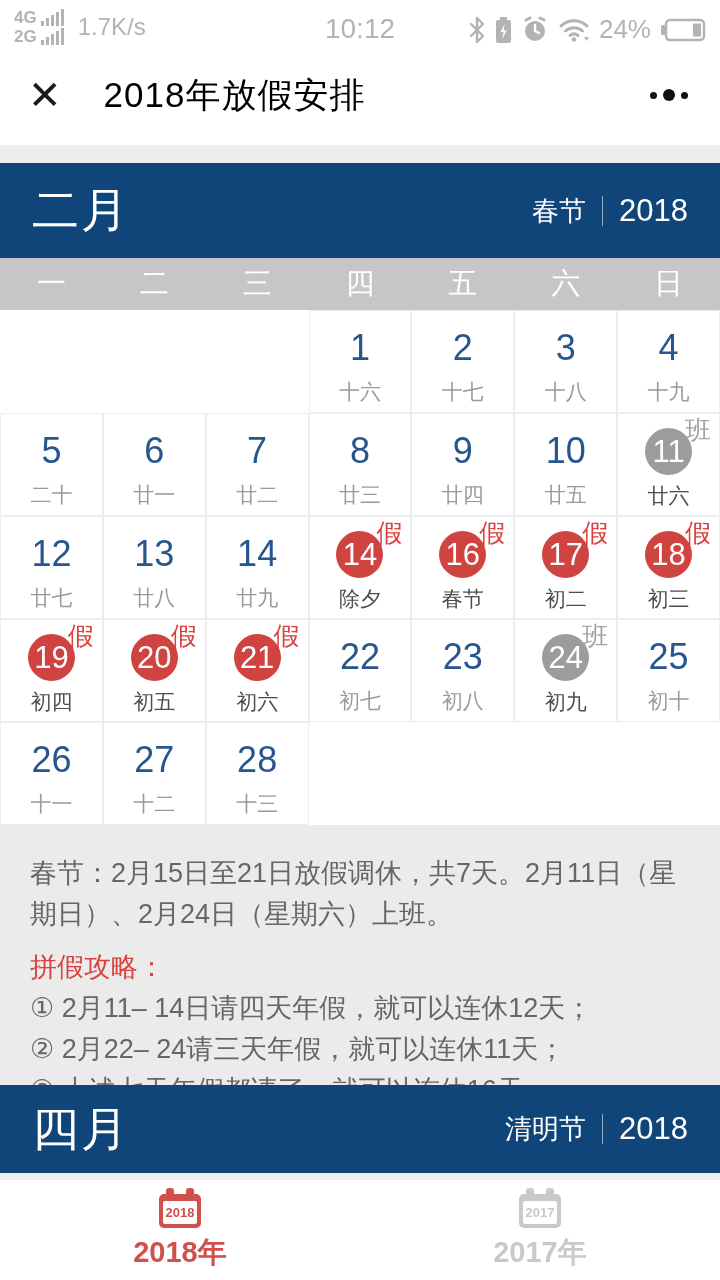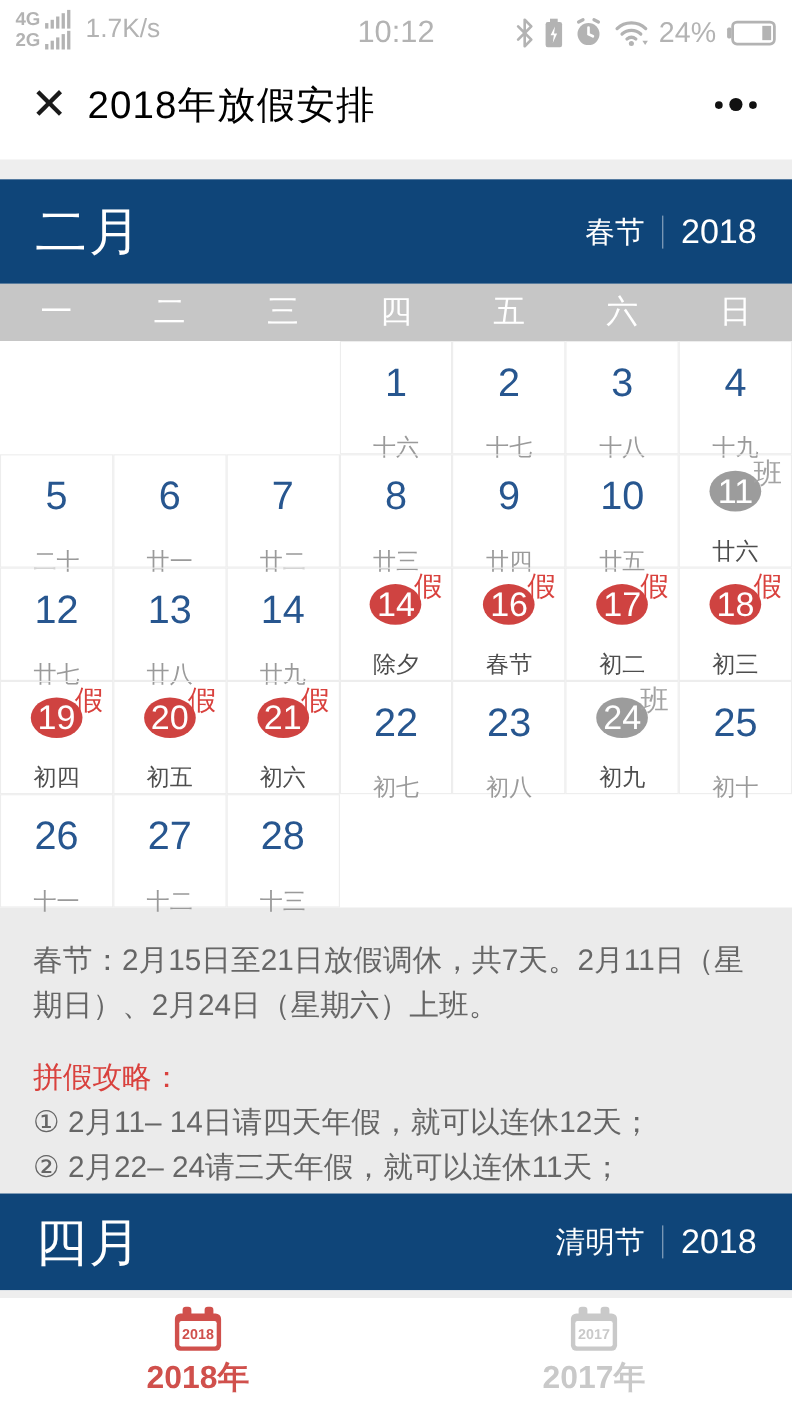--- a/index.html
+++ b/index.html
@@ -24,21 +24,21 @@
   .bars i:nth-child(4){height:14px}.bars i:nth-child(5){height:17px}
   .sb-speed{font-size:24px;}
   .sb-time{position:absolute;left:0;right:0;text-align:center;font-size:28px;}
   .sb-right{margin-left:auto;display:flex;align-items:center;gap:9px;z-index:1;}
   .sb-right svg{display:block;}
   .sb-pct{font-size:26px;}
 
   
   .header{height:100px;background:#fff;display:flex;align-items:center;padding:0 28px;flex:0 0 auto;}
   .close-x{font-size:40px;color:#1a1a1a;line-height:1;font-weight:bold;cursor:pointer;}
-  .header-title{font-size:35px;color:#000;margin-left:18px;letter-spacing:1px;}
+  .header-title{font-size:35px;color:#000;margin-left:42px;letter-spacing:1px;}
   .more-btn{margin-left:auto;display:flex;align-items:center;gap:6px;cursor:pointer;padding:10px 4px;}
   .more-btn i{display:block;border-radius:50%;background:#111;}
   .more-btn i:nth-child(1){width:7px;height:7px;}
   .more-btn i:nth-child(2){width:12px;height:12px;}
   .more-btn i:nth-child(3){width:7px;height:7px;}
   .gap{height:18px;background:#eee;flex:0 0 auto;}
 
   
   .banner{height:95px;background:var(--navy);color:#fff;display:flex;align-items:center;padding:0 32px;flex:0 0 auto;}
   .banner-month{font-size:47px;letter-spacing:2px;}
@@ -53,29 +53,29 @@
   .weekdays span{display:flex;align-items:center;justify-content:center;color:#fff;font-size:29px;}
 
   
   .cal-grid{display:grid;grid-template-columns:repeat(7,1fr);grid-auto-rows:103px;background:#fff;flex:0 0 auto;}
   .cell{position:relative;display:flex;flex-direction:column;align-items:center;justify-content:flex-start;padding-top:14px;border:1px solid var(--border);}
   .cell.empty{border:none;}
   .cell .num{font-size:36px;color:var(--day-blue);line-height:46px;height:46px;}
   .cell .circle{width:47px;height:47px;border-radius:50%;color:#fff;font-size:31px;display:flex;align-items:center;justify-content:center;line-height:1;}
   .cell .circle.holiday{background:var(--red);}
   .cell .circle.work{background:var(--circle-gray);}
-  .cell .lunar{margin-top:22px;font-size:21px;color:var(--lunar-gray);}
+  .cell .lunar{margin-top:7px;font-size:21px;color:var(--lunar-gray);}
   .cell .lunar.dark{color:var(--lunar-dark);}
   .cell .badge{position:absolute;top:2px;right:8px;font-size:26px;line-height:1.1;}
   .cell .badge.holiday{color:var(--badge-red);}
   .cell .badge.work{color:#a3a3a3;}
 
   
   .notes{height:260px;background:var(--notes-bg);padding:28px 30px;color:#666;font-size:27px;line-height:41px;flex:0 0 auto;}
-  .notes .strategy-title{color:var(--badge-red);margin-top:24px;font-family:Liberation Serif, serif;}
+  .notes .strategy-title{color:var(--badge-red);margin-top:12px;font-family:Liberation Serif, serif;}
 
   
   .postgap{height:7px;background:#eee;flex:0 0 auto;}
   .tabbar{height:100px;background:#fff;display:flex;flex:0 0 auto;}
   .tab{flex:1;display:flex;flex-direction:column;align-items:center;justify-content:center;gap:5px;cursor:pointer;}
   .cal-icon{position:relative;width:42px;height:40px;}
   .cal-icon .hook{position:absolute;top:0;width:8px;height:13px;border-radius:3px 3px 1px 1px;}
   .cal-icon .hook.l{left:7px;} .cal-icon .hook.r{right:7px;}
   .cal-icon .body{position:absolute;top:6px;left:0;width:42px;height:34px;border-radius:5px;}
   .cal-icon .inner{position:absolute;left:4px;right:4px;top:13px;bottom:4px;background:#fff;border-radius:2px;

